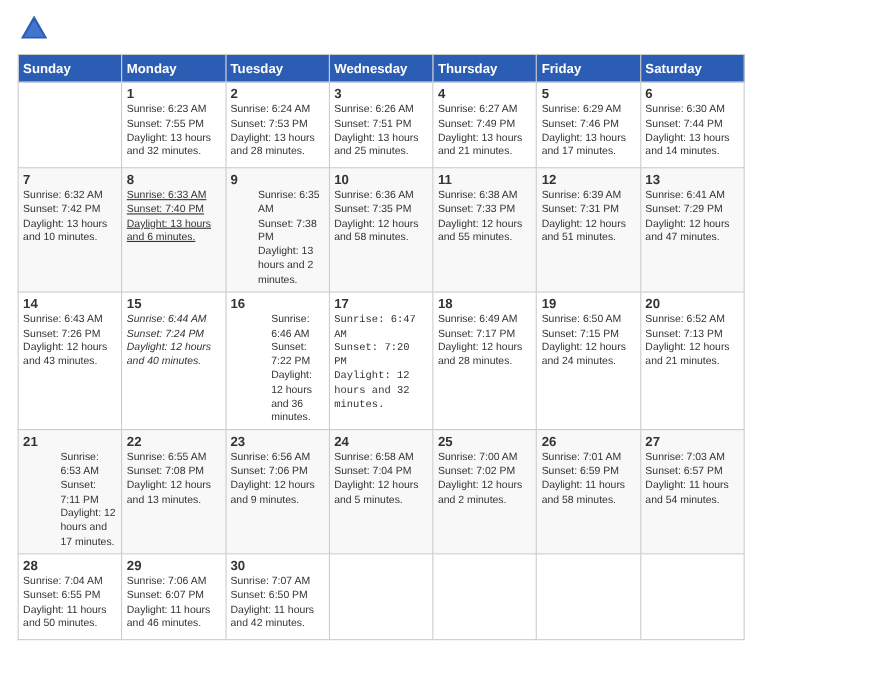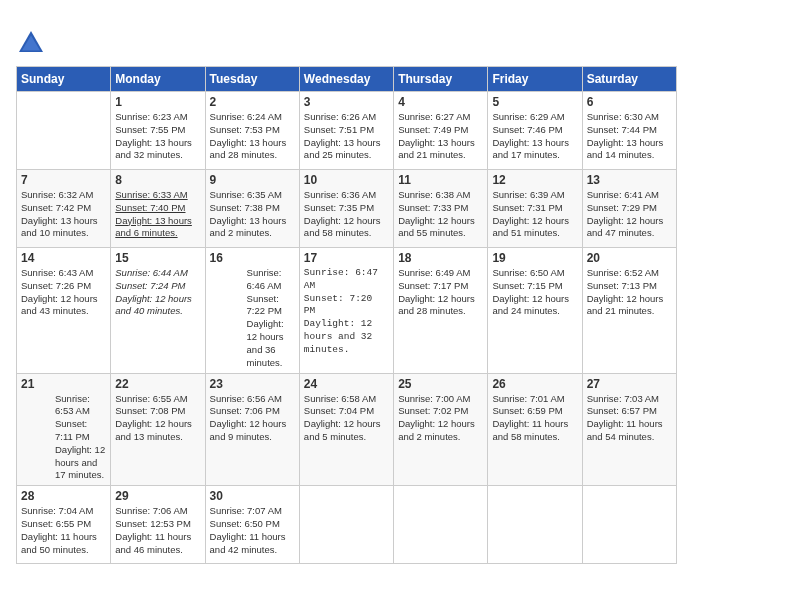--- a/index.html
+++ b/index.html
@@ -7,21 +7,21 @@
       font-family: Arial, sans-serif;
       background: #fff;
       width: 792px;
       height: 612px;
       overflow: hidden;
     }
     .page {
       width: 693px;
       height: 612px;
       background: #fff;
-      padding: 28px 16px;
+      padding: 11px 16px;
     }
     .header {
       display: flex;
       justify-content: space-between;
       align-items: flex-start;
       margin-bottom: 8px;
     }
     .logo {
       display: flex;
       align-items: center;
@@ -172,21 +172,21 @@
 Daylight: 13 hours and 10 minutes.</div>
           </td>
           <td>
             <div class="day-number">8</div>
             <div class="day-info" style="white-space: pre-line; text-decoration: underline;">Sunrise: 6:33 AM
 Sunset: 7:40 PM
 Daylight: 13 hours and 6 minutes.</div>
           </td>
           <td>
             <div class="day-number">9</div>
-            <div class="day-info" style="white-space: pre-line;">Sunrise: 6:35 AM
+            <div class="day-info" style="white-space: pre-line; margin-left: 25px;">Sunrise: 6:35 AM
 Sunset: 7:38 PM
 Daylight: 13 hours and 2 minutes.</div>
           </td>
           <td>
             <div class="day-number">10</div>
             <div class="day-info" style="white-space: pre-line;">Sunrise: 6:36 AM
 Sunset: 7:35 PM
 Daylight: 12 hours and 58 minutes.</div>
           </td>
           <td>
@@ -299,21 +299,21 @@
         <tr>
           <td>
             <div class="day-number">28</div>
             <div class="day-info" style="white-space: pre-line;">Sunrise: 7:04 AM
 Sunset: 6:55 PM
 Daylight: 11 hours and 50 minutes.</div>
           </td>
           <td>
             <div class="day-number">29</div>
             <div class="day-info" style="white-space: pre-line;">Sunrise: 7:06 AM
-Sunset: 12:53 PM
+Sunset: 6:07 PM
 Daylight: 11 hours and 46 minutes.</div>
           </td>
           <td>
             <div class="day-number">30</div>
             <div class="day-info" style="white-space: pre-line;">Sunrise: 7:07 AM
 Sunset: 6:50 PM
 Daylight: 11 hours and 42 minutes.</div>
           </td>
           <td class="empty-cell"></td>
           <td class="empty-cell"></td>

